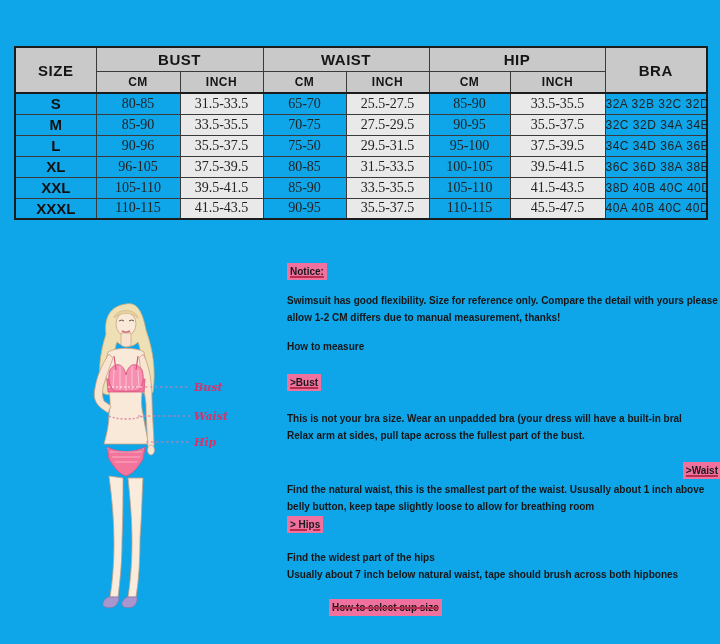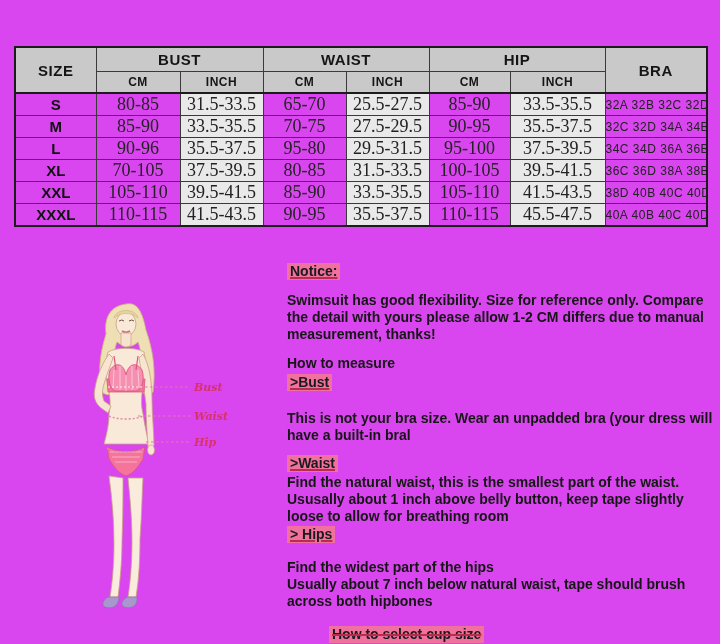--- a/index.html
+++ b/index.html
@@ -1,18 +1,18 @@
 <!DOCTYPE html>
 <html><head>
 <meta charset="utf-8">
 <style>
   * { margin:0; padding:0; box-sizing:border-box; }
   html,body { background:#ffffff; }
   .page {
-    position:relative; width:720px; height:644px; background:#d946ef;
+    position:relative; width:720px; height:644px; background:#0ea5e9;
     font-family:"Liberation Sans", sans-serif; color:#111; overflow:hidden;
   }
 
   
   .size-table {
     position:absolute; left:14px; top:46px;
     border-collapse:collapse; table-layout:fixed; width:692px;
     border:2px solid #1c1c1c;
   }
   .size-table td, .size-table th {
@@ -21,32 +21,32 @@
   }
   .size-table thead th {
     background:#c9c9c9; font-weight:600; font-size:15px; color:#151515;
     letter-spacing:0.5px;
   }
   .size-table thead tr.subhead th { font-size:12px; height:22px; }
   .size-table thead tr.grouphead th { height:24px; }
   .size-table thead { border-bottom:2px solid #1c1c1c; }
   .size-table tbody tr { height:21px; }
   .size-table td.size-col { font-size:15px; font-weight:600; font-family:"Liberation Sans",sans-serif; }
-  .size-table td.num { font-family:"Liberation Serif", serif; font-size:18px; color:#222;margin-left:46px; }
+  .size-table td.num { font-family:"Liberation Serif", serif; font-size:14px; color:#222;margin-left:46px; }
   .size-table td.inch-col { background:#e9e9e9; }
   .size-table td.bra-col { font-size:12px; letter-spacing:0.5px; color:#222; }
 
   
   .figure-wrap { position:absolute; left:62px; top:300px; width:180px; height:324px; }
   .fig-label { font-family:"DejaVu Serif", serif; font-style:italic; font-weight:bold; font-size:11px; }
 
   
   .guide {
     position:absolute; left:287px; top:263px; width:434px;
-    font-size:14px; font-weight:700; line-height:17px; color:#161616;
+    font-size:10px; font-weight:700; line-height:17px; color:#161616;
   }
   .guide p { margin:0; }
   .hl {
     display:inline-block; background:#f0719e; padding:0 3px; color:#1a1a1a;
     text-decoration:underline; text-decoration-color:#b82d4e; text-decoration-thickness:2px;
   }
   .hl.strike { text-decoration:line-through; text-decoration-color:#b82d4e; text-decoration-thickness:2px; }
   .sp-s { margin-top:8px !important; }
   .sp-m { margin-top:12px !important; }
   .sp-l { margin-top:16px !important;padding-left:42px; }
@@ -102,29 +102,29 @@
         <td class="num">70-75</td>
         <td class="num inch-col">27.5-29.5</td>
         <td class="num">90-95</td>
         <td class="num inch-col">35.5-37.5</td>
         <td class="bra-col">32C 32D 34A 34B</td>
       </tr>
       <tr>
         <td class="size-col">L</td>
         <td class="num">90-96</td>
         <td class="num inch-col">35.5-37.5</td>
-        <td class="num">95-80</td>
+        <td class="num">75-50</td>
         <td class="num inch-col">29.5-31.5</td>
         <td class="num">95-100</td>
         <td class="num inch-col">37.5-39.5</td>
         <td class="bra-col">34C 34D 36A 36B</td>
       </tr>
       <tr>
         <td class="size-col">XL</td>
-        <td class="num">70-105</td>
+        <td class="num">96-105</td>
         <td class="num inch-col">37.5-39.5</td>
         <td class="num">80-85</td>
         <td class="num inch-col">31.5-33.5</td>
         <td class="num">100-105</td>
         <td class="num inch-col">39.5-41.5</td>
         <td class="bra-col">36C 36D 38A 38B</td>
       </tr>
       <tr>
         <td class="size-col">XXL</td>
         <td class="num">105-110</td>
@@ -194,23 +194,24 @@
       <text x="132" y="91" class="fig-label" fill="#d63369">Bust</text>
       <text x="132" y="120" class="fig-label" fill="#d63369">Waist</text>
       <text x="132" y="146" class="fig-label" fill="#d63369">Hip</text>
     </svg>
   </div>
 
   <div class="guide">
     <p><span class="hl">Notice:</span></p>
     <p class="sp-m">Swimsuit has good flexibility. Size for reference only. Compare the detail with yours please allow 1-2 CM differs due to manual measurement, thanks!</p>
     <p class="sp-m">How to measure</p>
-    <p style="margin-top:2px;"><span class="hl">&gt;Bust</span></p>
+    <p style="margin-top:19px;"><span class="hl">&gt;Bust</span></p>
     <p style="margin-top:19px;">This is not your bra size. Wear an unpadded bra (your dress will have a built-in bral</p>
-    <p style="margin-top:11px;"><span class="hl">&gt;Waist</span></p>
+    <p>Relax arm at sides, pull tape across the fullest part of the bust.</p>
+    <p style="margin-top:18px;text-align:right;"><span class="hl">&gt;Waist</span></p>
     <p style="margin-top:2px;">Find the natural waist, this is the smallest part of the waist. Ususally about 1 inch above belly button, keep tape slightly loose to allow for breathing room</p>
     <p style="margin-top:1px;"><span class="hl">&gt; Hips</span></p>
     <p style="margin-top:16px;">Find the widest part of the hips</p>
     <p>Usually about 7 inch below natural waist, tape should brush across both hipbones</p>
     <p class="sp-l"><span class="hl strike">How to select cup size</span></p>
 
   </div>
 
 </div>
 

